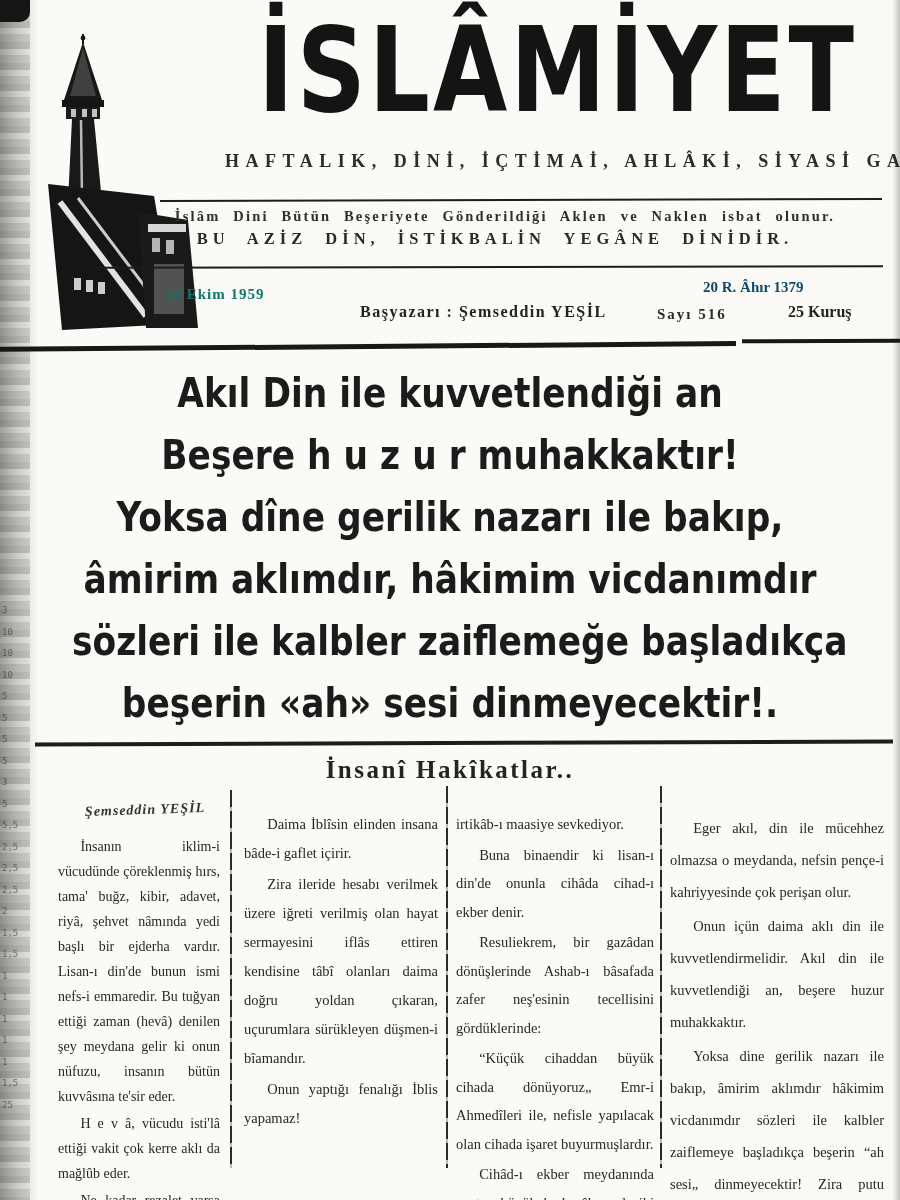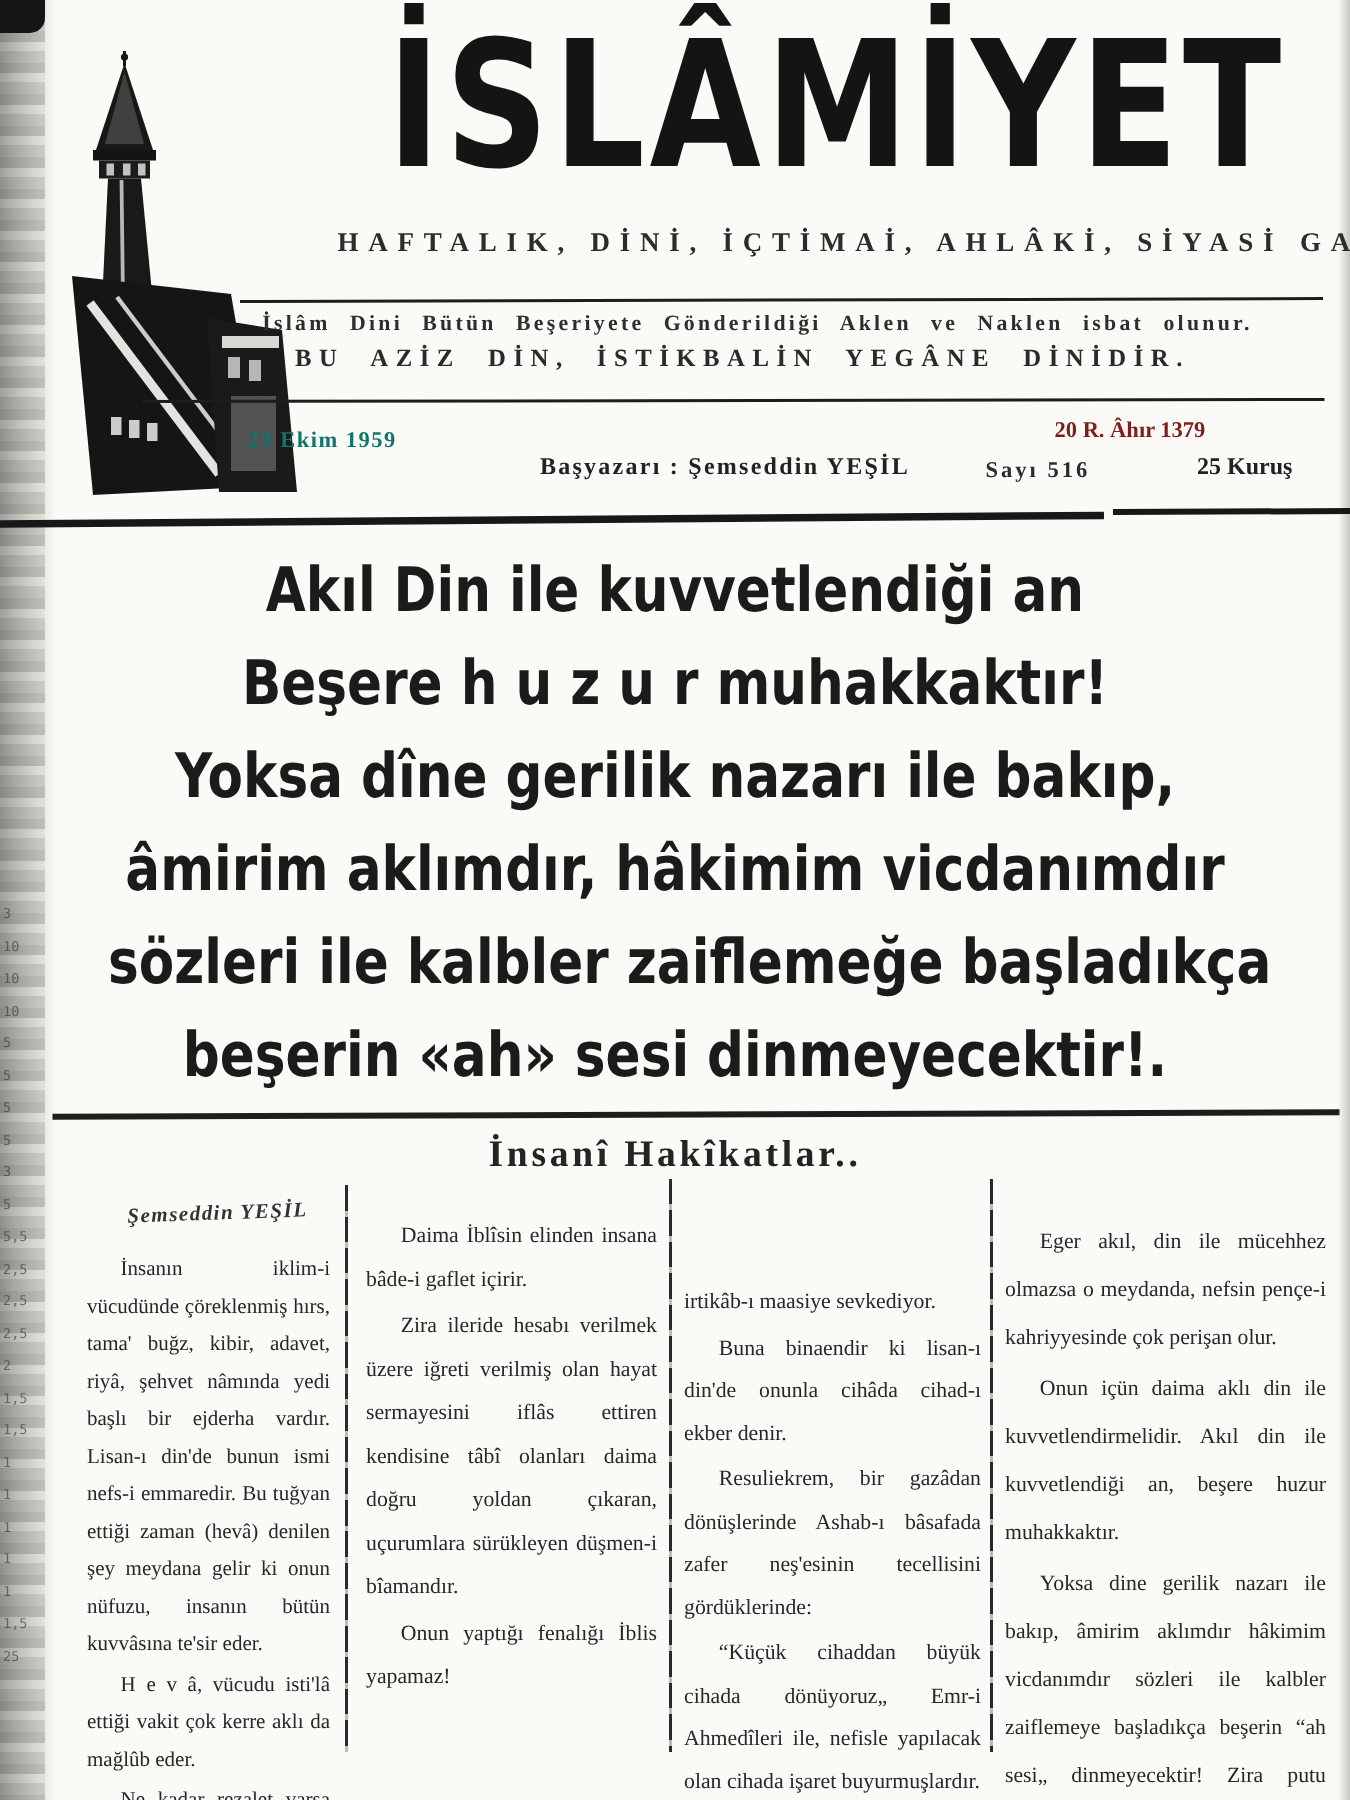--- a/index.html
+++ b/index.html
@@ -46,24 +46,24 @@
   .slogan1{
     position:absolute;left:110px;top:208px;width:790px;text-align:center;
     font-weight:bold;font-size:14.5px;letter-spacing:2.2px;word-spacing:7px;color:#2e2e2e;white-space:nowrap;
   }
   .slogan2{
     position:absolute;left:110px;top:229px;width:770px;text-align:center;
     font-weight:bold;font-size:16.5px;letter-spacing:5px;word-spacing:9px;color:#2a2a2a;white-space:nowrap;
   }
   .rule-b{left:95px;top:266px;width:788px;height:2px;transform:rotate(-.1deg);}
   .date-greg{position:absolute;left:165px;top:286px;font-weight:bold;font-size:15px;letter-spacing:1px;color:#0f766e;}
-  .date-hijri{position:absolute;left:703px;top:279px;font-weight:bold;font-size:15px;color:#7f1d1d;}
+  .date-hijri{position:absolute;left:703px;top:279px;font-weight:bold;font-size:15px;color:#0c4a6e;}
   .editor{position:absolute;left:360px;top:303px;font-weight:bold;font-size:16px;letter-spacing:1.5px;color:#222;}
   .issue{position:absolute;left:657px;top:306px;font-weight:bold;font-size:15px;letter-spacing:2px;color:#2b2b2b;}
-  .price{position:absolute;left:788px;top:303px;font-weight:bold;font-size:16px;color:#222;margin-left:10px;}
+  .price{position:absolute;left:788px;top:303px;font-weight:bold;font-size:16px;color:#222;}
   .rule-c1{left:-4px;top:344px;width:740px;height:5px;transform:rotate(-.45deg);background:#181818;}
   .rule-c2{left:742px;top:339px;width:162px;height:4px;transform:rotate(-.2deg);background:#181818;}
   
   .headline{
     position:absolute;left:0;top:362px;width:900px;text-align:center;
     font-family:"DejaVu Sans",sans-serif;font-weight:bold;color:#1b1b1b;
     font-size:41px;line-height:62px;transform:scaleX(.84);transform-origin:center top;
     white-space:nowrap;
   }
   .headline span{display:block;}
@@ -74,21 +74,21 @@
     font-family:"Liberation Serif",serif;font-weight:bold;font-size:25px;
     letter-spacing:2.5px;color:#242424;
   }
   .byline{
     position:absolute;left:70px;top:802px;width:150px;text-align:center;
     font-style:italic;font-weight:bold;font-size:14px;color:#333;
     transform:rotate(-2deg);letter-spacing:1px;white-space:nowrap;
   }
   .col{position:absolute;text-align:justify;color:#272727;}
   .col p{margin:0 0 2px 0;text-indent:1.6em;}
-  .col p.no-indent{text-indent:0;margin-top:44px;}
+  .col p.no-indent{text-indent:0;}
   .col1{left:58px;top:834px;width:162px;font-size:14px;line-height:25px;}
   .col2{left:244px;top:810px;width:194px;font-size:14.5px;line-height:29px;}
   .col3{left:456px;top:810px;width:198px;font-size:14.5px;line-height:28.5px;}
   .col4{left:670px;top:812px;width:214px;font-size:14.5px;line-height:32px;}
   .divider{
     position:absolute;width:2px;
     background:repeating-linear-gradient(to bottom,#2a2a2a 0 17px,rgba(42,42,42,.3) 17px 21px);
   }
   .div1{left:230px;top:790px;height:378px;}
   .div2{left:446px;top:786px;height:382px;}

